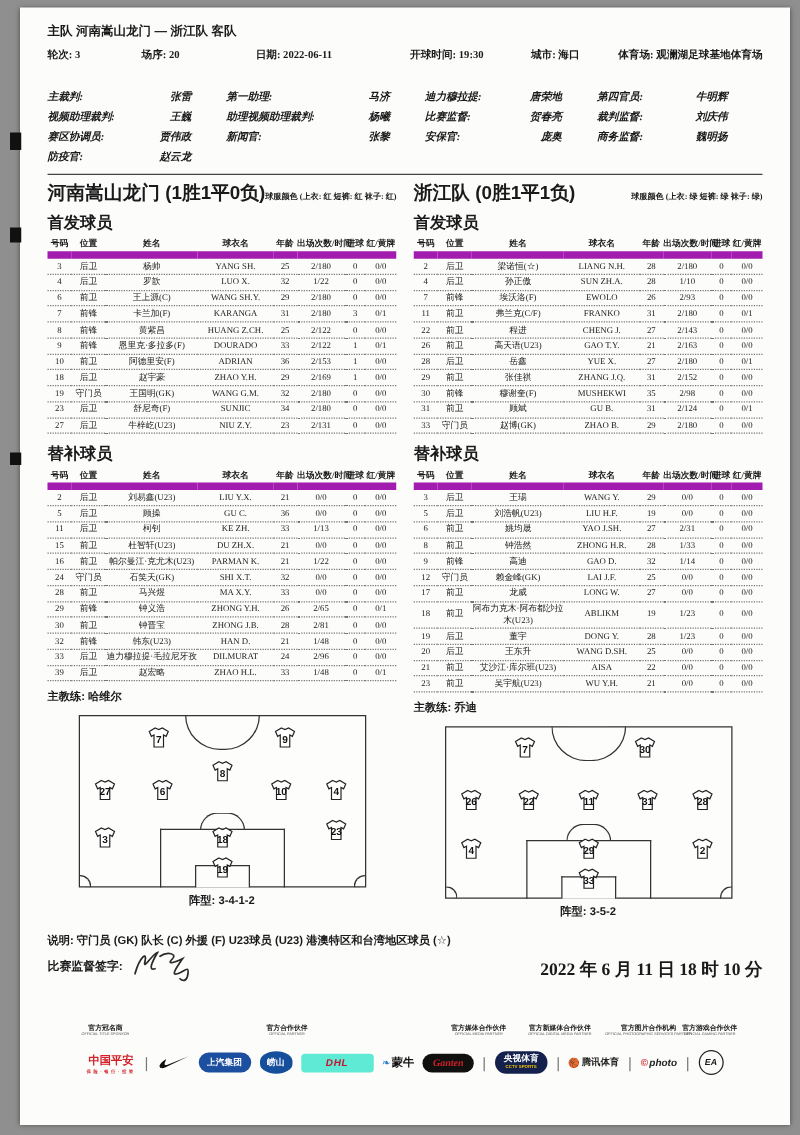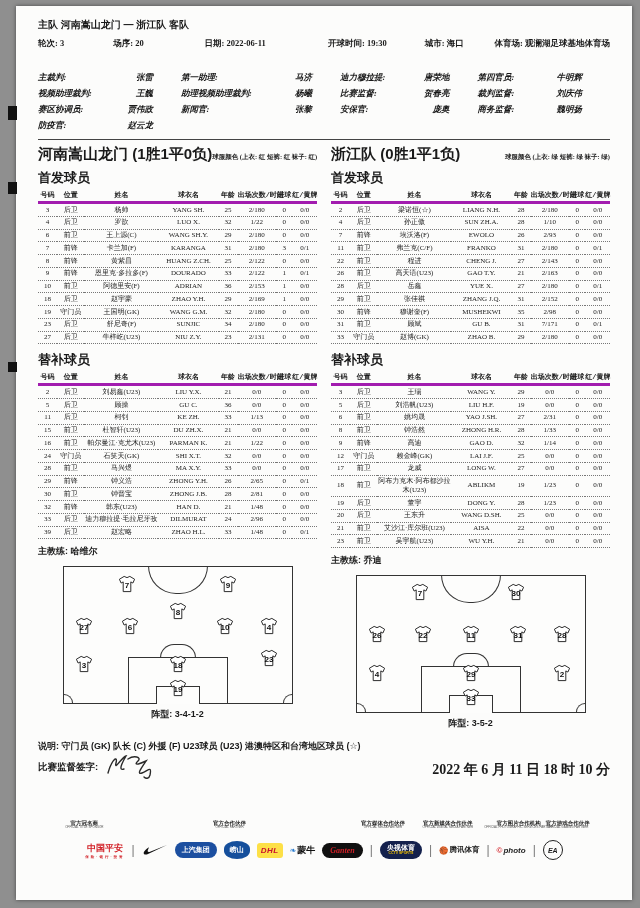--- a/index.html
+++ b/index.html
@@ -29,21 +29,21 @@
   .off-v{font-weight:bold;margin-left:auto;margin-right:28px;white-space:nowrap;}
   .rule{border-top:1px solid #444;margin:7px 0 0 0;}
   
   .cols{display:flex;gap:14px;margin-top:5px;}
   .col{width:279px;}
   .team-head{display:flex;align-items:baseline;justify-content:space-between;}
   .team-name{font-size:15px;font-weight:bold;font-family:"Liberation Sans","DejaVu Sans",sans-serif;white-space:nowrap;}
   .kit{font-size:6.5px;font-weight:bold;white-space:nowrap;}
   .sec-label{font-size:13px;font-weight:bold;margin:5px 0 2px 0;font-family:"Liberation Sans","DejaVu Sans",sans-serif;}
   table.roster{width:100%;border-collapse:collapse;table-layout:fixed;font-size:7px;}
-  table.roster th{font-weight:bold;font-size:7px;padding:1px 0;border-bottom:3px solid #a21caf;white-space:nowrap;font-family:Liberation Mono, monospace;}
+  table.roster th{font-weight:bold;font-size:7px;padding:1px 0;border-bottom:6px solid #a21caf;white-space:nowrap;}
   table.roster td{text-align:center;padding:1.5px 0;border-bottom:1px dotted #777;line-height:1.25;}
   table.roster .c-no{width:7%;}
   table.roster .c-pos{width:10%;}
   table.roster .c-name{width:27%;}
   table.roster .c-jer{width:22%;}
   table.roster .c-age{width:7%;}
   table.roster .c-app{width:14%;}
   table.roster .c-goal{width:6%;}
   table.roster .c-card{width:9%;}
   .coach-line{font-size:9px;font-weight:bold;margin-top:6px;font-family:"Liberation Sans","DejaVu Sans",sans-serif;}
@@ -72,21 +72,21 @@
   .cat .en{display:block;font-size:3px;color:#555;font-weight:normal;}
   .logo-row{display:flex;align-items:center;justify-content:center;gap:7px;margin-top:4px;font-family:"Liberation Sans","DejaVu Sans",sans-serif;}
   .logo-sep{color:#777;font-size:12px;}
   .lg{display:flex;align-items:center;justify-content:center;font-weight:bold;white-space:nowrap;}
   .lg-pingan{flex-direction:column;color:#d22027;font-size:9px;}
   .lg-pingan .sub{font-size:3.5px;color:#d22027;letter-spacing:2px;}
   .lg-nike svg{display:block;}
   .lg-pill{border-radius:9px;color:#fff;font-size:7px;padding:3px 7px;}
   .lg-saic{background:#1c4fa0;}
   .lg-laoshan{background:#154f9c;border-radius:50% / 45%;padding:4px 6px;}
-  .lg-dhl{background:#fde047;color:#c8102e;font-style:italic;font-size:8px;letter-spacing:.5px;padding:3px 4px;border-radius:3px;}
+  .lg-dhl{background:#5eead4;color:#c8102e;font-style:italic;font-size:8px;letter-spacing:.5px;padding:3px 20px;border-radius:3px;}
   .lg-mengniu{color:#111;font-size:9px;}
   .lg-mengniu .drop{color:#2a7dd1;margin-right:1px;font-size:8px;}
   .lg-ganten{background:#101010;border-radius:8px;padding:3px 8px;color:#d22027;font-style:italic;font-size:8px;font-family:"Liberation Serif",serif;}
   .lg-cctv{background:#14214d;border-radius:9px;padding:3px 7px;color:#fff;font-size:7px;flex-direction:column;line-height:1;}
   .lg-cctv .en{font-size:3.5px;color:#f2c200;margin-top:1px;}
   .lg-tencent{color:#222;font-size:7.5px;}
   .lg-tencent .mark{color:#d22027;margin-right:1px;}
   .lg-photo{color:#222;font-size:8px;font-style:italic;}
   .lg-photo .c{color:#d22027;font-style:normal;margin-right:1px;}
   .lg-ea{width:18px;height:18px;border:1.5px solid #222;border-radius:50%;font-size:7px;font-style:italic;}
@@ -601,21 +601,21 @@
               <td class="c-app">2/98</td>
               <td class="c-goal">0</td>
               <td class="c-card">0/0</td>
             </tr>
             <tr>
               <td class="c-no">31</td>
               <td class="c-pos">前卫</td>
               <td class="c-name">顾斌</td>
               <td class="c-jer">GU B.</td>
               <td class="c-age">31</td>
-              <td class="c-app">7/171</td>
+              <td class="c-app">2/124</td>
               <td class="c-goal">0</td>
               <td class="c-card">0/1</td>
             </tr>
             <tr>
               <td class="c-no">33</td>
               <td class="c-pos">守门员</td>
               <td class="c-name">赵博(GK)</td>
               <td class="c-jer">ZHAO B.</td>
               <td class="c-age">29</td>
               <td class="c-app">2/180</td>

